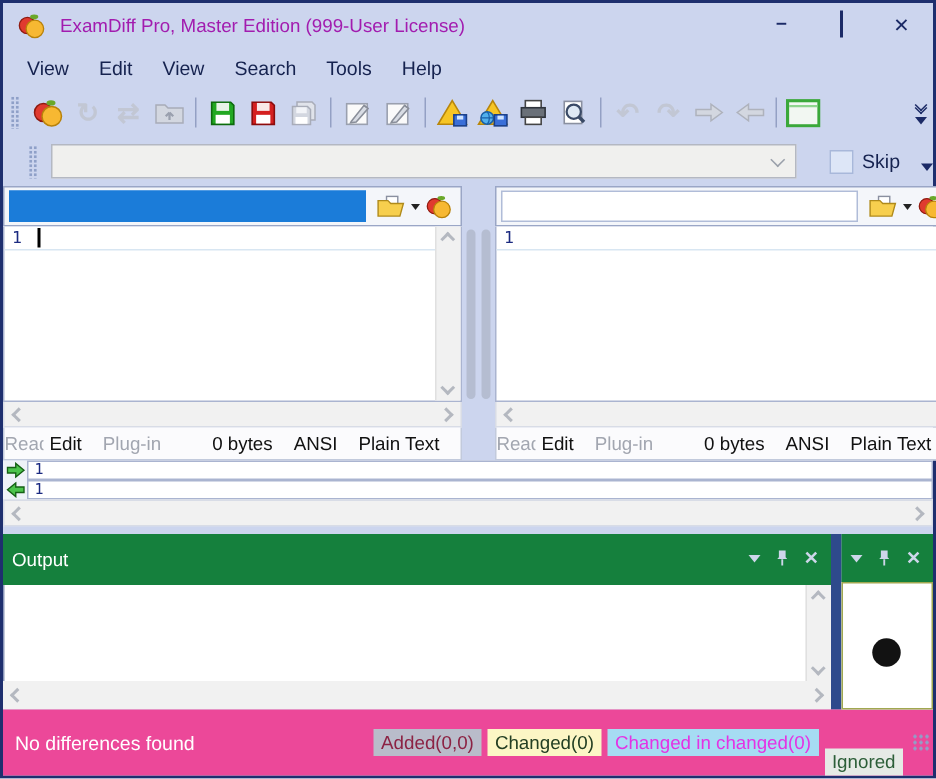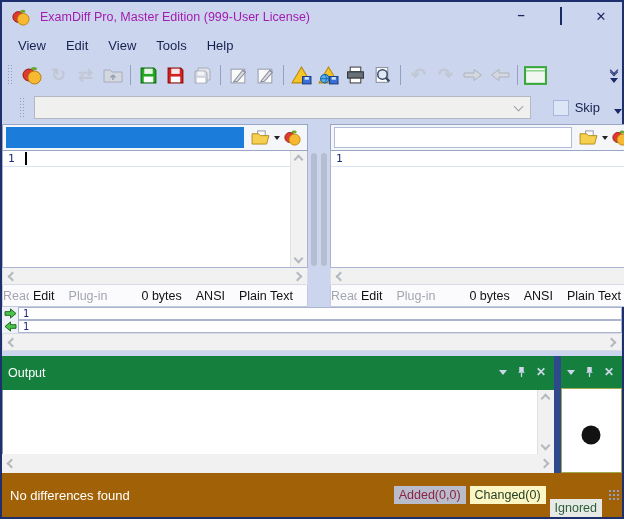--- a/index.html
+++ b/index.html
@@ -100,21 +100,21 @@
   .ph-x { color:#cdd6ea; font-size:12px; font-weight:bold; line-height:1; }
   .output-body { flex:1 1 auto; display:flex; background:#fff; border-left:1px solid #8a96b8; min-height:0; }
   .output-text { flex:1 1 auto; }
   .output-hscroll { flex:0 0 19px; background:#f1f1f1; display:flex; justify-content:space-between; align-items:center; padding:0 6px; }
   .splitter { flex:0 0 7px; background:#2e4a8c; }
   .map-panel { flex:0 0 58px; display:flex; flex-direction:column; }
   .map-body { flex:1 1 auto; background:#fff; border:1px solid #a0a850; position:relative; }
   .dot { width:19px; height:19px; border-radius:50%; background:#121212; position:absolute; left:50%; top:56%; transform:translate(-50%,-50%); }
 
   
-  .statusbar { flex:0 0 24px; background:#a16207; display:flex; align-items:center; padding:0 2px 0 8px; }
+  .statusbar { flex:0 0 24px; background:#ec4899; display:flex; align-items:center; padding:0 2px 0 8px; }
   .status-msg { color:#fff; flex:1 1 auto; font-size:13px; }
   .badge { font-size:12.5px; padding:2px 5px; margin-right:4px; white-space:nowrap; }
   .grip2 { width:12px; height:12px; margin-left:2px;
            background-image:radial-gradient(#8fa0c8 1px, transparent 1.2px); background-size:4px 4px; background-position:bottom right; }
 
   svg { display:block; }
 </style>
 </head>
 <body>
 
@@ -133,20 +133,21 @@
       <span class="win-btn btn-min">–</span>
       <span class="win-btn"><span class="btn-max-box"></span></span>
       <span class="win-btn">✕</span>
     </span>
   </div>
 
   <div class="menubar">
     <span class="menu-item">View</span>
     <span class="menu-item">Edit</span>
     <span class="menu-item">View</span>
+    <span class="menu-item">Search</span>
     <span class="menu-item">Tools</span>
     <span class="menu-item">Help</span>
   </div>
 
   <div class="toolbar">
     <span class="grip"></span>
     <span class="tbtn">
       <svg viewBox="0 0 20 20" width="20" height="20">
           <circle cx="7" cy="10" r="6" fill="#e03a2f" stroke="#901a10"></circle>
           <ellipse cx="12" cy="3.6" rx="3" ry="1.7" fill="#6aa82a"></ellipse>
@@ -454,17 +455,18 @@
       <div class="map-body">
         <span class="dot"></span>
       </div>
     </div>
   </div>
 
   <div class="statusbar">
     <span class="status-msg">No differences found</span>
     <span class="badge" style="background: rgb(185, 188, 202); color: rgb(140, 35, 68);">Added(0,0)</span>
     <span class="badge" style="background: rgb(252, 246, 197); color: rgb(35, 63, 35);">Changed(0)</span>
+    <span class="badge" style="background: rgb(166, 220, 243); color: rgb(228, 51, 228);">Changed in changed(0)</span>
     <span class="badge" style="background: rgb(230, 234, 230); color: rgb(44, 94, 56); margin-top: 26px;">Ignored</span>
     <span class="grip2"></span>
   </div>
 
 </div>
 
 </body></html>

